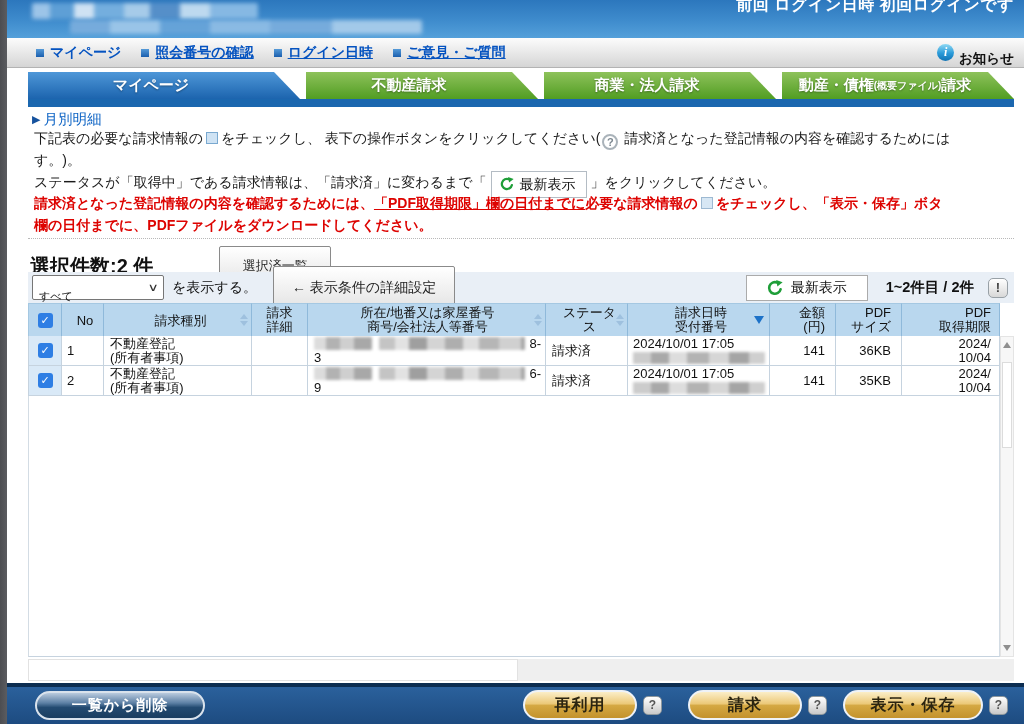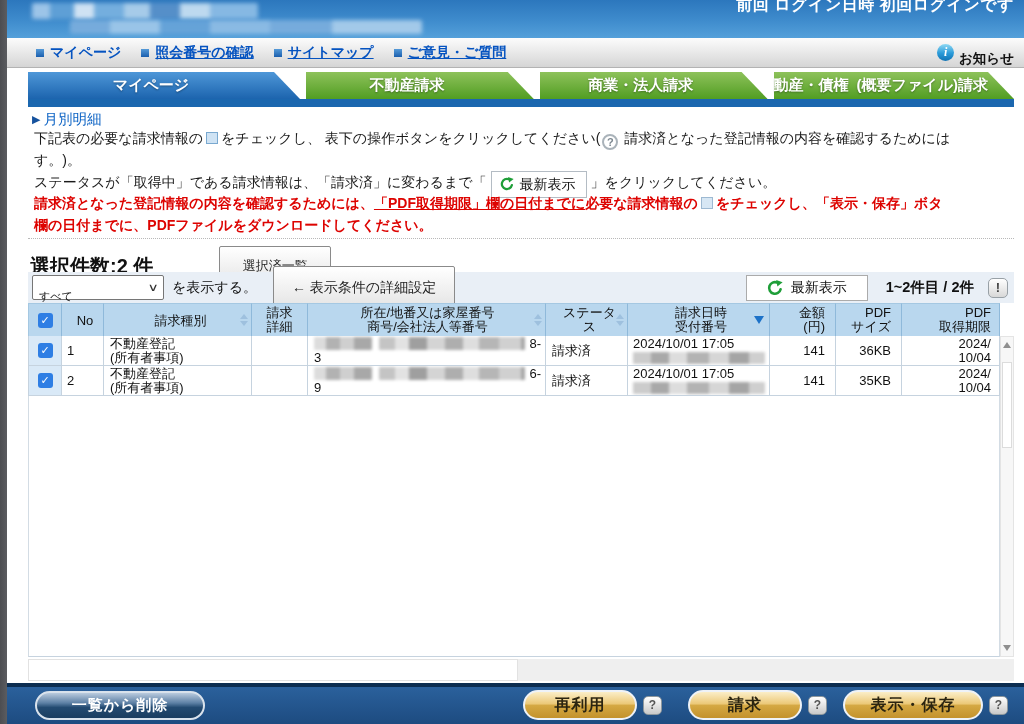--- a/index.html
+++ b/index.html
@@ -41,21 +41,21 @@
   .notice-label { font-size:13.5px; font-weight:bold; color:#111;margin-top:12px; }
 
   
   .tab-bar { position:absolute; left:28px; top:72px; width:986px; height:27px; display:flex; gap:6px; }
   .tab { height:27px; display:flex; align-items:center; justify-content:center;
     padding-right:26px; color:#fff; font-size:15px; font-weight:bold; white-space:nowrap;
     text-shadow:0 1px 2px rgba(0,0,0,.35); cursor:pointer;
     clip-path:polygon(0 0, calc(100% - 26px) 0, 100% 100%, 0 100%); }
   .tab-active { background:linear-gradient(180deg,#4e97d8 0%,#1c64ae 100%); flex:0 0 272px; }
   .tab-green  { background:linear-gradient(180deg,#8ec25b 0%,#519d22 100%); flex:1 1 0; }
-  .tab-small { font-size:15px; font-weight:bold;padding-left:8px; }
+  .tab-small { font-size:10px; font-weight:bold; }
   .tab-underline { position:absolute; left:28px; top:99px; width:986px; height:8px; background:#1b67af; }
 
   
   .breadcrumb { position:absolute; left:32px; top:110px; display:flex; align-items:center; gap:3px; cursor:pointer; }
   .bc-arrow { color:#16529e; font-size:11px; }
   .bc-label { color:#0b62c4; font-size:14.5px; }
 
   
   .instructions { position:absolute; left:34px; top:127px; width:975px; color:#1a1a1a; font-size:14px; }
   .instr-line { height:22px; line-height:22px; white-space:nowrap; }
@@ -204,21 +204,21 @@
     <div class="nav-item">
       <span class="nav-bullet"></span>
       <span class="nav-label">マイページ</span>
     </div>
     <div class="nav-item">
       <span class="nav-bullet"></span>
       <span class="nav-label">照会番号の確認</span>
     </div>
     <div class="nav-item">
       <span class="nav-bullet"></span>
-      <span class="nav-label">サイトマップ</span>
+      <span class="nav-label">ログイン日時</span>
     </div>
     <div class="nav-item">
       <span class="nav-bullet"></span>
       <span class="nav-label">ご意見・ご質問</span>
     </div>
     <div class="nav-notice">
       <span class="info-circle">i</span>
       <span class="notice-label">お知らせ</span>
     </div>
   </div>

